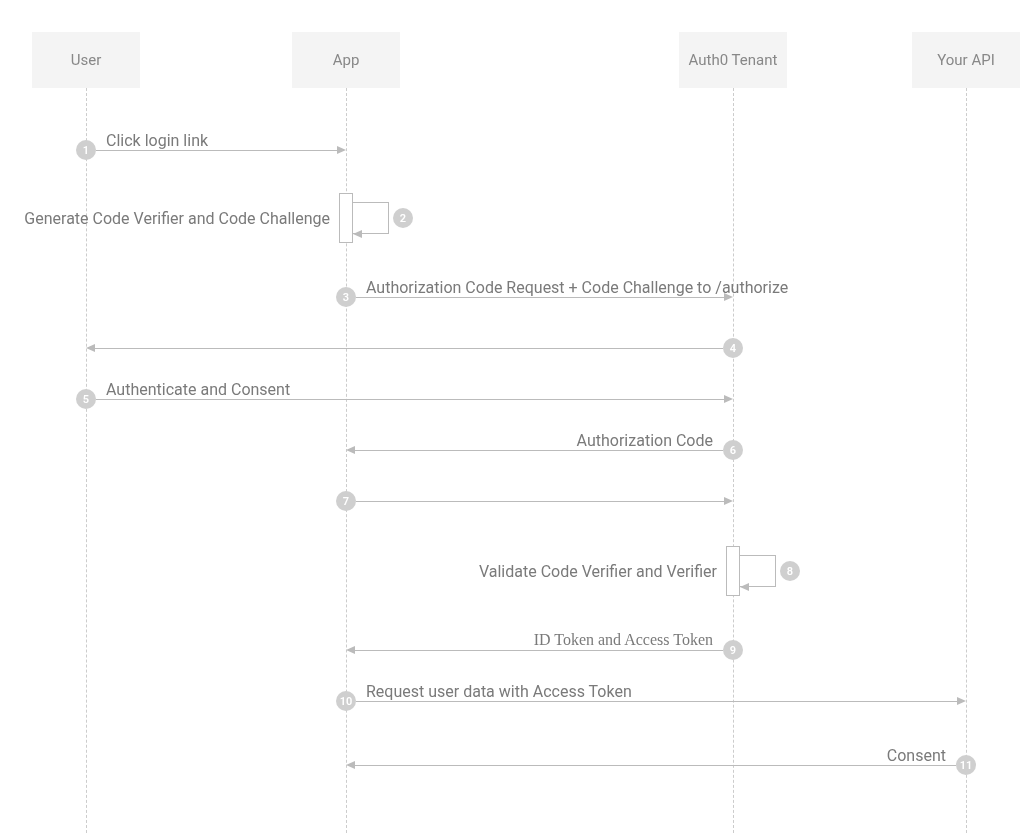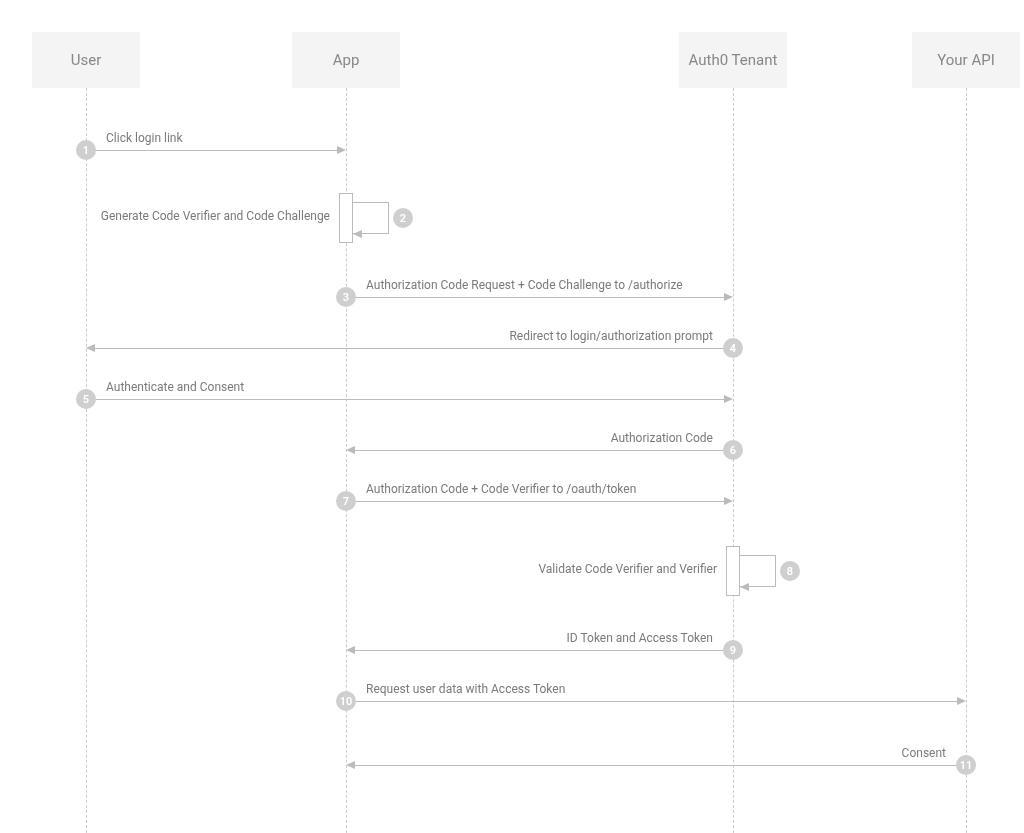--- a/index.html
+++ b/index.html
@@ -54,21 +54,21 @@
     background: #cfcfcf;
     color: #ffffff;
     font-size: 11px;
     font-weight: 600;
     display: flex;
     align-items: center;
     justify-content: center;
   }
   .label {
     position: absolute;
-    font-size: 12px;
+    font-size: 16px;
     color: #7a7a7a;
     white-space: nowrap;
   }
   .activation {
     position: absolute;
     width: 14px;
     background: #ffffff;
     border: 1px solid #bbbbbb;
   }
   .self-loop {
@@ -113,47 +113,45 @@
   <div class="activation" style="left:339px; top:193px; height:50px;"></div>
   <div class="self-loop" style="left:353px; top:202px; width:36px; height:32px;"></div>
   <div class="arrowhead-left" style="left:353px; top:230px;"></div>
   <div class="step-badge" style="left:393px; top:208px;">2</div>
 
   <div class="label" style="left:366px; top:278px;">Authorization Code Request + Code Challenge to /authorize</div>
   <div class="step-badge" style="left:336px; top:287px;">3</div>
   <div class="arrow" style="left:356px; top:297px; width:368px;"></div>
   <div class="arrowhead-right" style="left:724px; top:293px;"></div>
 
-  <div class="label" style="right:311px; top:329px;">Redirect to login/authorization prompt</div>
   <div class="step-badge" style="left:723px; top:338px;">4</div>
   <div class="arrow" style="left:95px; top:348px; width:628px;"></div>
   <div class="arrowhead-left" style="left:86px; top:344px;"></div>
 
   <div class="label" style="left:106px; top:380px;">Authenticate and Consent</div>
   <div class="step-badge" style="left:76px; top:389px;">5</div>
   <div class="arrow" style="left:96px; top:399px; width:628px;"></div>
   <div class="arrowhead-right" style="left:724px; top:395px;"></div>
 
   <div class="label" style="right:311px; top:431px;">Authorization Code</div>
   <div class="step-badge" style="left:723px; top:440px;">6</div>
   <div class="arrow" style="left:355px; top:450px; width:368px;"></div>
   <div class="arrowhead-left" style="left:346px; top:446px;"></div>
 
-  <div class="label" style="left:366px; top:482px;">Authorization Code + Code Verifier to /oauth/token</div>
   <div class="step-badge" style="left:336px; top:491px;">7</div>
   <div class="arrow" style="left:356px; top:501px; width:368px;"></div>
   <div class="arrowhead-right" style="left:724px; top:497px;"></div>
 
   <div class="label" style="right:307px; top:562px; text-align:right;">Validate Code Verifier and Verifier</div>
   <div class="activation" style="left:726px; top:546px; height:50px;"></div>
   <div class="self-loop" style="left:740px; top:555px; width:36px; height:32px;"></div>
   <div class="arrowhead-left" style="left:740px; top:583px;"></div>
   <div class="step-badge" style="left:780px; top:561px;">8</div>
 
-  <div class="label" style="right:311px; top:631px;">ID Token and Access Token</div>
+  <div class="label" style="right:311px; top:631px;font-family:Liberation Serif, serif;">ID Token and Access Token</div>
   <div class="step-badge" style="left:723px; top:640px;">9</div>
   <div class="arrow" style="left:355px; top:650px; width:368px;"></div>
   <div class="arrowhead-left" style="left:346px; top:646px;"></div>
 
   <div class="label" style="left:366px; top:682px;">Request user data with Access Token</div>
   <div class="step-badge" style="left:336px; top:691px;">10</div>
   <div class="arrow" style="left:356px; top:701px; width:601px;"></div>
   <div class="arrowhead-right" style="left:957px; top:697px;"></div>
 
   <div class="label" style="right:78px; top:746px;">Consent</div>

